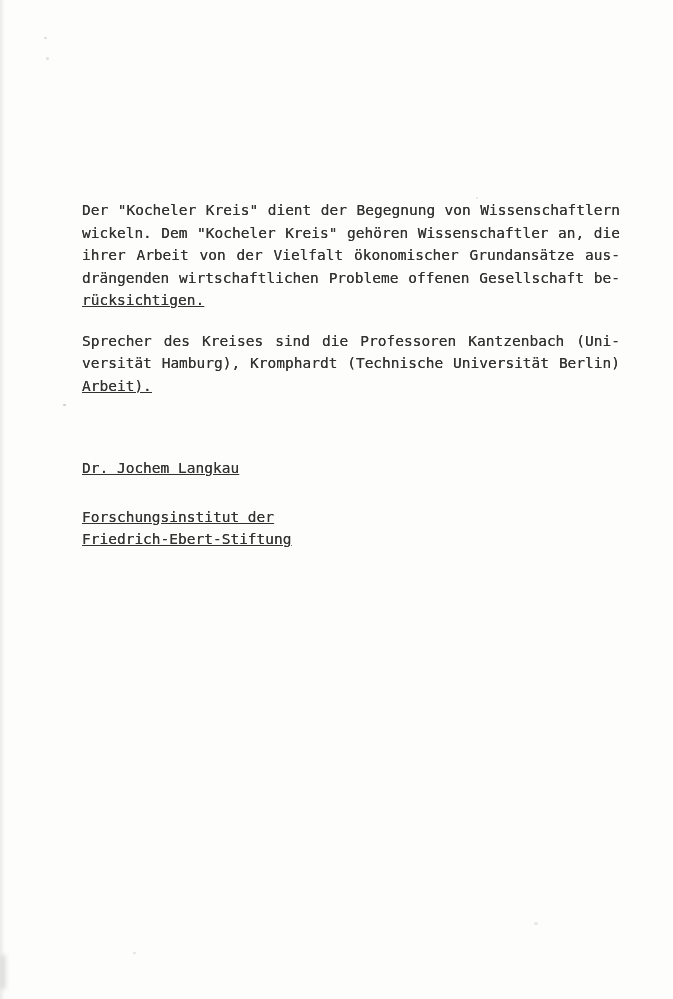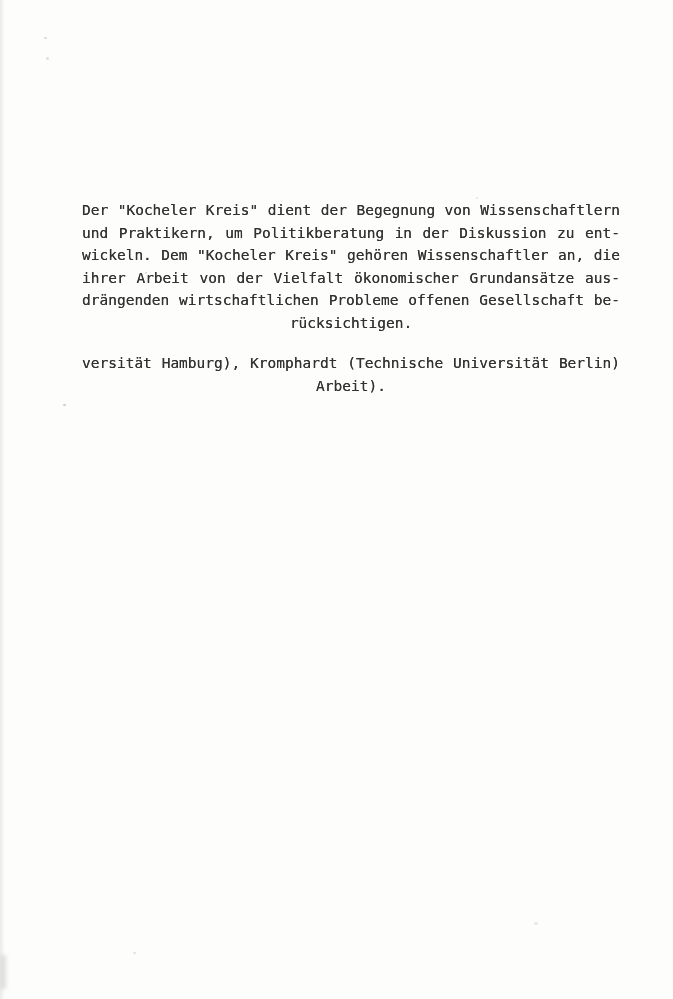--- a/index.html
+++ b/index.html
@@ -53,21 +53,22 @@
   .para { margin: 0; padding: 0; }
   .para-2 { margin-top: 18px; }
   .line { min-height: 22.5px; }
   
   .jl {
     text-align: justify;
     text-align-last: justify;
   }
   
   .el {
-    text-align: center;
+    text-align: left;
+    text-decoration: underline;
   }
   .signature-block {
     margin-top: 60px;
   }
   .affiliation-block {
     margin-top: 26px;
   }
   
   .speck {
     position: absolute;
@@ -95,27 +96,34 @@
   <div class="speck speck-3"></div>
   <div class="speck speck-4"></div>
   <div class="speck speck-5"></div>
   <div class="speck speck-6"></div>
   <div class="speck speck-7"></div>
 
   <div class="text-block">
 
     <div class="para para-1">
       <div class="line jl">Der "Kocheler Kreis" dient der Begegnung von Wissenschaftlern</div>
-      <div class="line jl">und Praktikern, um Politikberatung in der Diskussion zu ent-</div>
       <div class="line jl">wickeln. Dem "Kocheler Kreis" gehören Wissenschaftler an, die</div>
       <div class="line jl">ihrer Arbeit von der Vielfalt ökonomischer Grundansätze aus-</div>
       <div class="line jl">drängenden wirtschaftlichen Probleme offenen Gesellschaft be-</div>
       <div class="line el">rücksichtigen.</div>
     </div>
 
     <div class="para para-2">
+      <div class="line jl">Sprecher des Kreises sind die Professoren Kantzenbach (Uni-</div>
       <div class="line jl">versität Hamburg), Kromphardt (Technische Universität Berlin)</div>
       <div class="line el">Arbeit).</div>
     </div>
 
+    <div class="signature-block">
+      <div class="line el">Dr. Jochem Langkau</div>
+      <div class="affiliation-block">
+        <div class="line el">Forschungsinstitut der</div>
+        <div class="line el">Friedrich-Ebert-Stiftung</div>
+      </div>
+    </div>
 
   </div>
 </div>
 
 </body></html>

